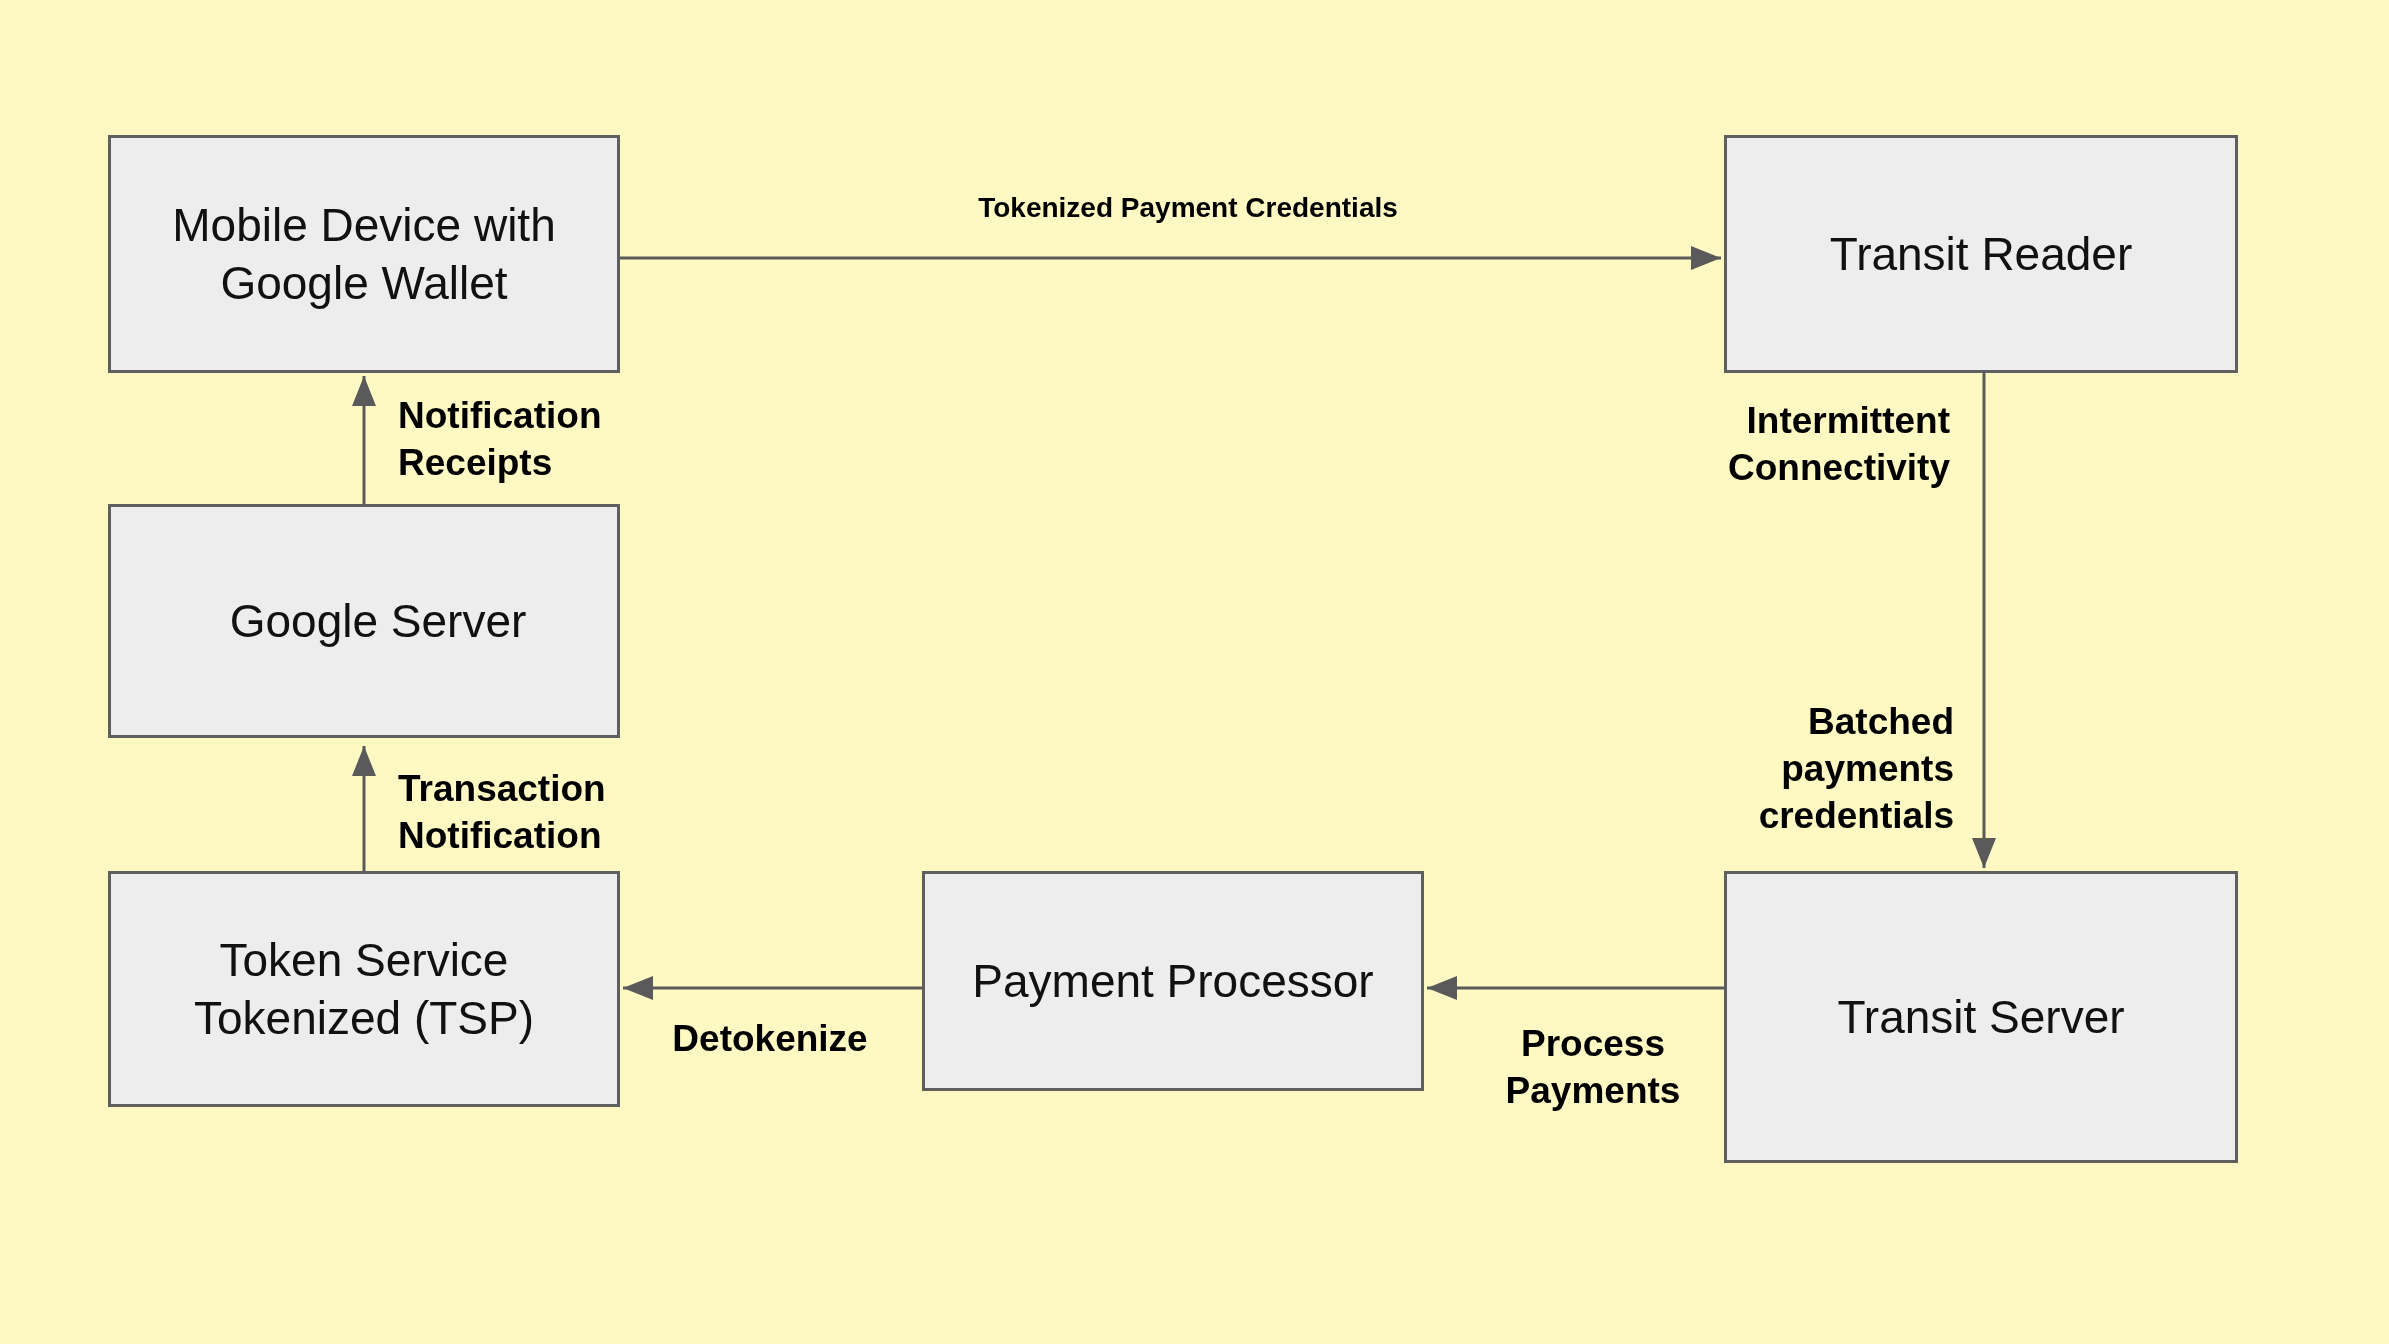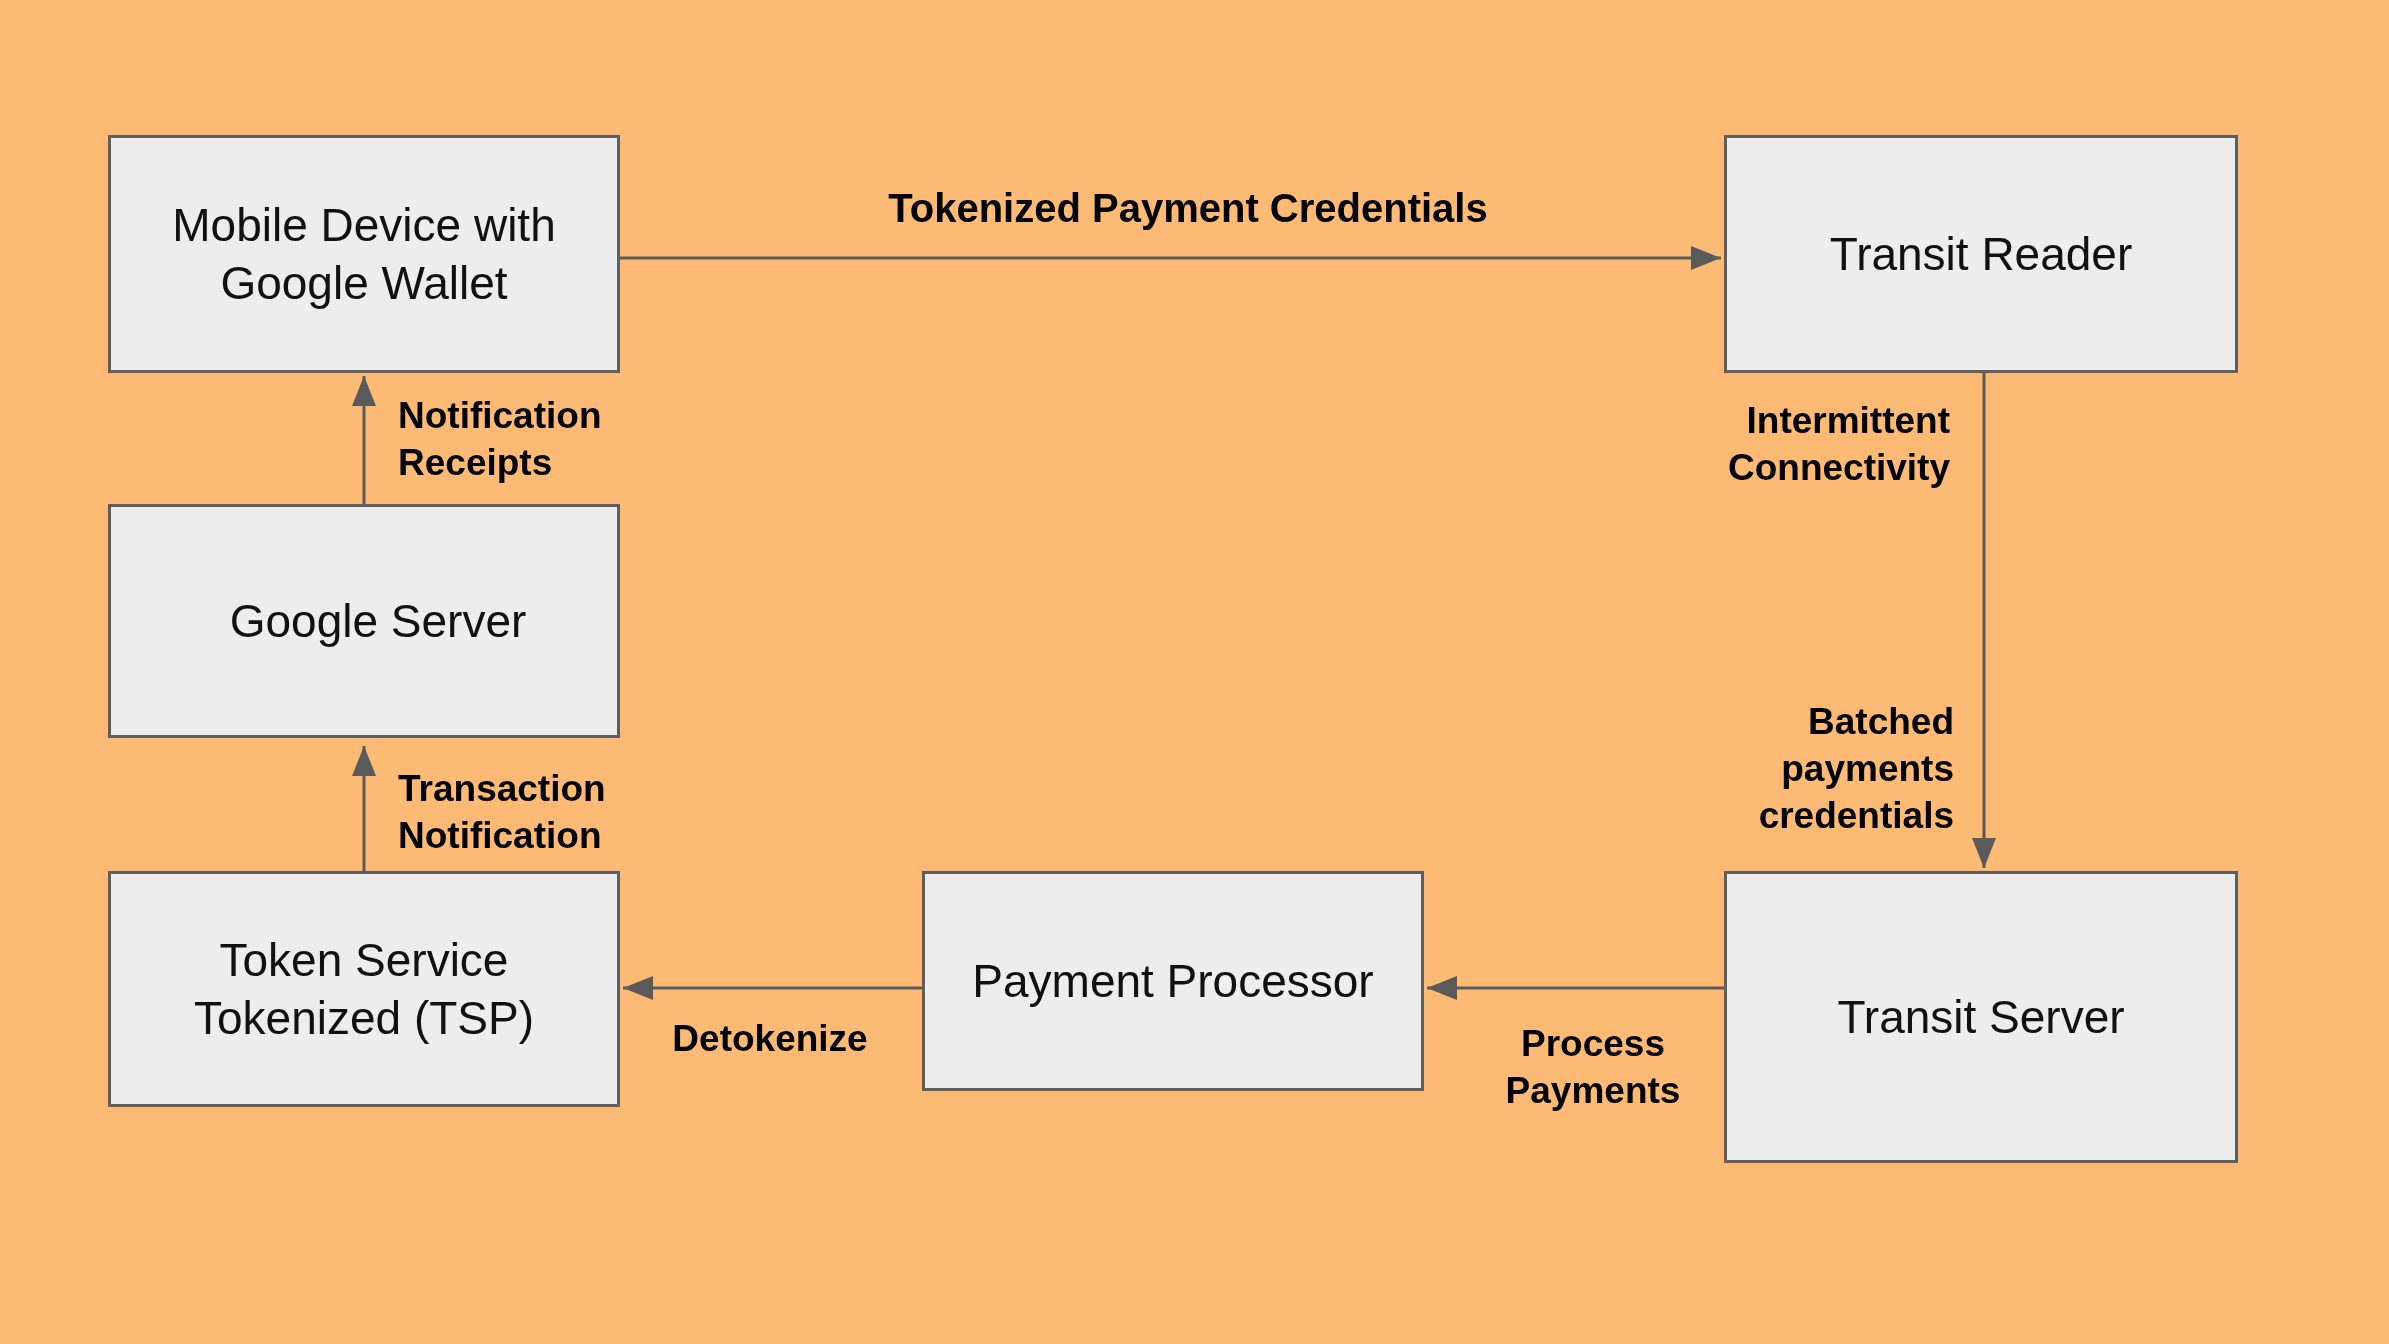--- a/index.html
+++ b/index.html
@@ -4,21 +4,21 @@
 <style>
   html, body {
     margin: 0;
     padding: 0;
     background: #ffffff;
   }
   .canvas {
     position: relative;
     width: 2389px;
     height: 1344px;
-    background: #fdba74;
+    background: #fef9c3;
     font-family: "Liberation Sans", "DejaVu Sans", sans-serif;
     overflow: hidden;
   }
   .arrow-layer {
     position: absolute;
     left: 0; top: 0;
     width: 2389px;
     height: 1344px;
   }
   .node {
@@ -47,21 +47,21 @@
     position: absolute;
     color: #000000;
     font-weight: 700;
     font-size: 37px;
     line-height: 47px;
     white-space: nowrap;
   }
   .edge-label-tokenized {
     left: 1188px; top: 182px;
     transform: translateX(-50%);
-    font-size: 40px;
+    font-size: 28px;
     line-height: 52px;
     text-align: center;
   }
   .edge-label-notification-receipts { left: 398px; top: 392px; text-align: left; }
   .edge-label-intermittent { right: 439px; top: 397px; text-align: right; }
   .edge-label-batched { right: 435px; top: 698px; text-align: right; }
   .edge-label-transaction { left: 398px; top: 765px; text-align: left; }
   .edge-label-process { left: 1593px; top: 1020px; transform: translateX(-50%); text-align: center; }
   .edge-label-detokenize { left: 770px; top: 1015px; transform: translateX(-50%); text-align: center; }
 </style>

